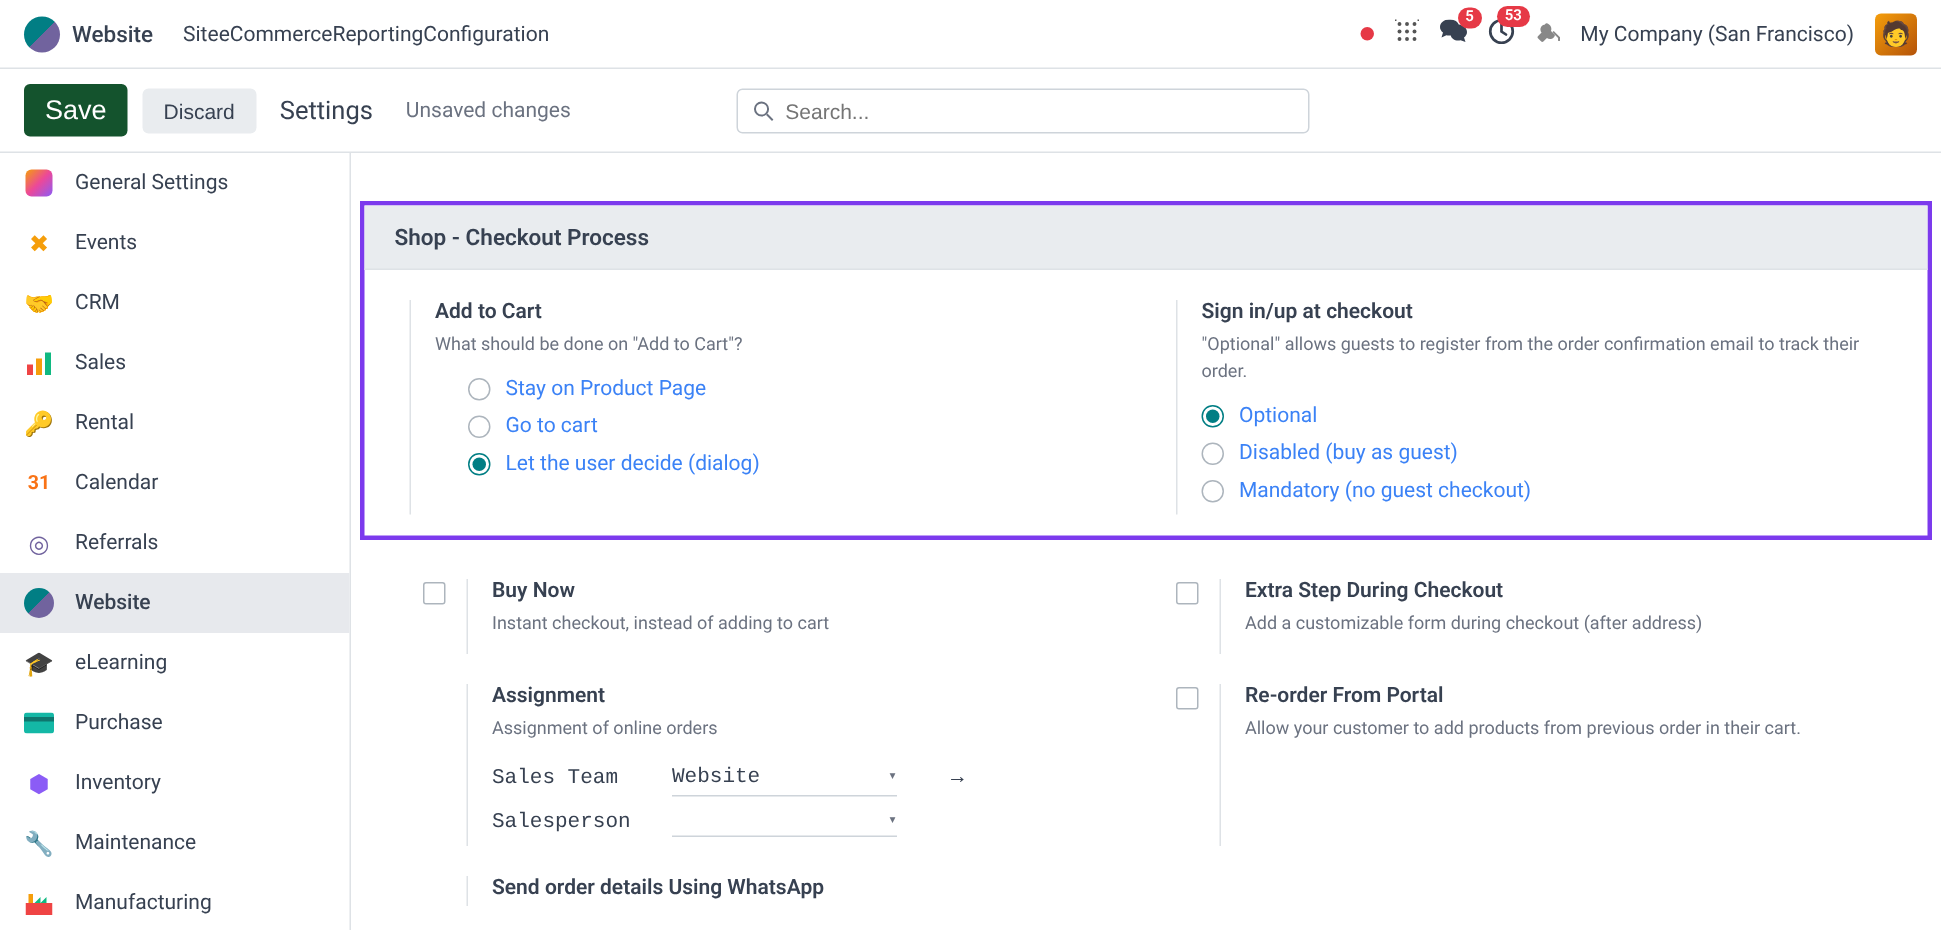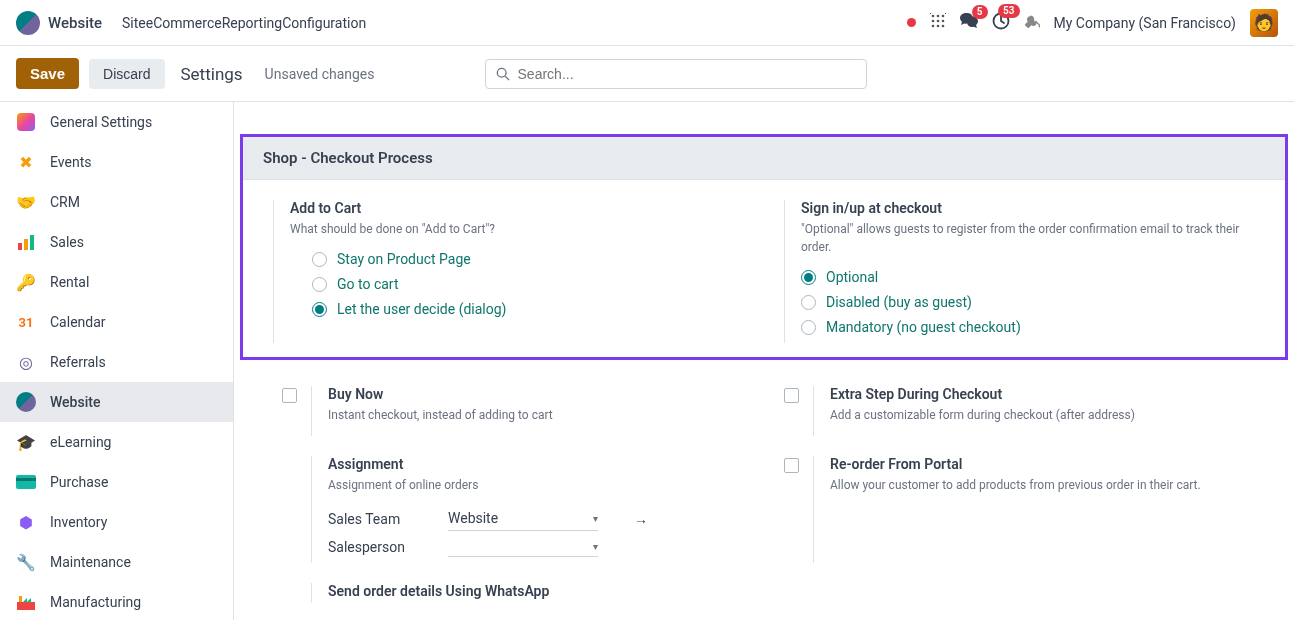--- a/index.html
+++ b/index.html
@@ -14,21 +14,21 @@
     .nav-link { cursor: pointer; color: #374151; font-size: 14px; }
     .navbar-right { margin-left: auto; display: flex; align-items: center; gap: 14px; }
     .dot-red { width: 9px; height: 9px; border-radius: 50%; background: #e63946; }
     .tray-icon { color: #555; position: relative; cursor: pointer; }
     .badge { position: absolute; top: -8px; right: -10px; background: #e63946; color: #fff; border-radius: 9px; font-size: 10px; padding: 1px 5px; line-height: 1.2; font-weight: 600; }
     .company { color: #374151; font-size: 14px; }
     .avatar { width: 28px; height: 28px; border-radius: 4px; background: linear-gradient(135deg,#f59e0b,#b45309); display: flex; align-items: center; justify-content: center; font-size: 16px; }
     
     
     .control-row { display: flex; align-items: center; height: 56px; padding: 0 16px; gap: 10px; border-bottom: 1px solid #dee2e6; }
-    .btn-save { background: #a16207; color: #fff; border: none; padding: 7px 14px; border-radius: 4px; font-size: 15px; font-weight: 700; cursor: pointer; }
+    .btn-save { background: #14532d; color: #fff; border: none; padding: 7px 14px; border-radius: 4px; font-size: 18px; font-weight: 400; cursor: pointer; }
     .btn-discard { background: #e9ecef; color: #374151; border: none; padding: 7px 14px; border-radius: 4px; font-size: 14px; font-weight: 500; cursor: pointer; }
     .page-title { font-size: 17px; color: #374151; margin-left: 6px; }
     .unsaved { font-size: 14px; color: #6b7280; margin-left: 12px; }
     .search-box { margin-left: 100px; display: flex; align-items: center; border: 1px solid #ced4da; border-radius: 4px; padding: 6px 10px; width: 382px; gap: 8px; color: #6b7280; }
     .search-box input { border: none; outline: none; font-size: 14px; flex: 1; background: transparent; }
     
     
     .body-row { display: flex; height: calc(100% - 102px); }
     .sidebar { width: 234px; border-right: 1px solid #dee2e6; overflow-y: auto; position: relative; }
     .sidebar-item { display: flex; align-items: center; gap: 14px; padding: 10px 16px; cursor: pointer; font-size: 14px; color: #374151; }
@@ -37,32 +37,32 @@
     
     .main { flex: 1; overflow-y: auto; padding: 16px 0 60px 0; position: relative; }
     
     .section-header { background: #e9ecef; padding: 12px 20px; font-size: 15px; font-weight: 600; color: #374151; margin-bottom: 20px; border-bottom: 1px solid #dee2e6;}
     .highlight-box { border: 3px solid #7c3aed; margin: 16px 6px 16px 6px; }
     .highlight-box .section-header { margin-bottom: 0;}
     .highlight-content { padding: 20px 30px 14px 30px; display: flex; gap: 40px; }
     .setting-col { flex: 1; border-left: 1px solid #dee2e6; padding: 0 0 0 16px; }
     .setting-title { font-weight: 600; font-size: 14px; color: #374151; margin-bottom: 4px; }
     .setting-desc { font-size: 12px; color: #6b7280; margin-bottom: 12px; line-height: 1.5; }
-    .radio-opt { display: flex; align-items: center; gap: 10px; margin: 8px 0 8px 22px; font-size: 14px; color: #0f766e; }
+    .radio-opt { display: flex; align-items: center; gap: 10px; margin: 8px 0 8px 22px; font-size: 14px; color: #3b82f6; }
     .radio-opt2 { margin-left: 0; }
     .radio-circle { width: 15px; height: 15px; border: 1.5px solid #adb5bd; border-radius: 50%; flex-shrink: 0; margin-top: 2px; display:flex; align-items:center; justify-content:center;}
     .radio-circle.checked { border-color: #017e84; }
     .radio-circle.checked::after { content: ""; width: 9px; height: 9px; background: #017e84; border-radius: 50%; display: block; }
     
     .setting-row { display: flex; padding: 10px 48px; gap: 40px; }
     .setting-block { flex: 1; display: flex; gap: 14px; }
     .checkbox { width: 15px; height: 15px; border: 1.5px solid #adb5bd; border-radius: 2px; flex-shrink: 0; margin-top: 2px; cursor: pointer; }
     .setting-body { flex: 1; border-left: 1px solid #dee2e6; padding-left: 16px; }
     
-    .assignment-fields { margin-top: 12px; }
+    .assignment-fields { margin-top: 12px; font-family: Liberation Mono, monospace; }
     .field-row { display: flex; align-items: center; gap: 30px; margin: 6px 0; font-size: 14px; }
     .field-label { width: 90px; color: #374151; }
     .field-input { border: none; border-bottom: 1px solid #ced4da; padding: 4px 0; font-size: 14px; width: 150px; color: #374151; display: flex; align-items: center; justify-content: space-between; }
     .caret { font-size: 10px; color: #6b7280; }
     .arrow-link { color: #374151; margin-left: 6px; font-size: 14px; }
     
     
     .sidebar::-webkit-scrollbar, .main::-webkit-scrollbar { width: 14px; }
     .sidebar::-webkit-scrollbar-thumb, .main::-webkit-scrollbar-thumb { background: #c0c0c0; border-radius: 6px; }
     .sidebar::-webkit-scrollbar-track, .main::-webkit-scrollbar-track { background: #f0f0f0; }

